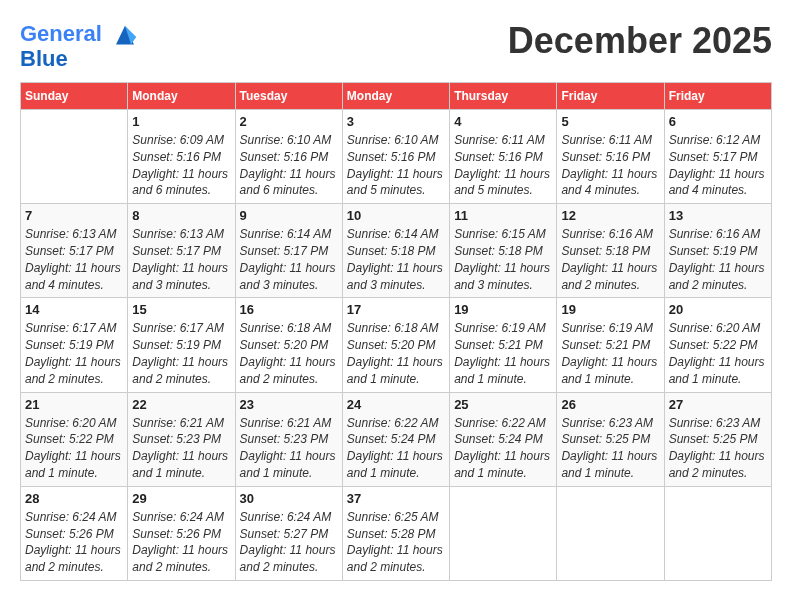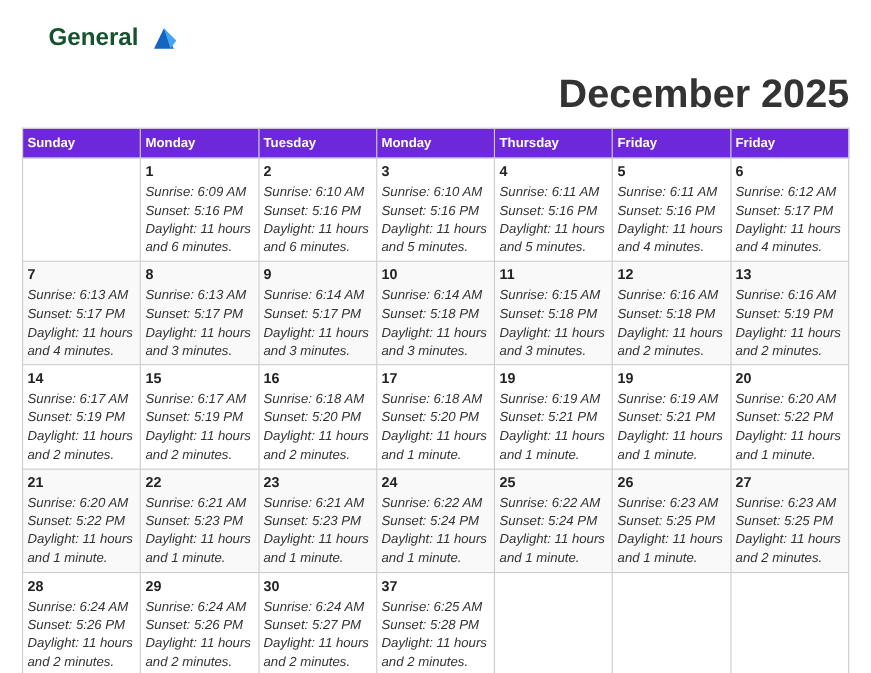--- a/index.html
+++ b/index.html
@@ -20,48 +20,46 @@
       display: flex;
       align-items: center;
     }
     .logo-text {
       font-size: 22px;
       font-weight: bold;
       color: #333;
       line-height: 1.1;
     }
     .logo-text span {
-      color: #14532d;
-      margin-left: 24px;
+      color: #3b82f6;
     }
     .logo-icon {
       width: 30px;
       height: 30px;
       margin-left: 3px;
     }
     .title-section {
       text-align: left;
-      margin-top: 44px;
     }
     .month-title {
       font-size: 36px;
       font-weight: bold;
       color: #333;
     }
     .subtitle {
       font-size: 15px;
       color: #555;
     }
     table {
       width: 100%;
       border-collapse: collapse;
       font-size: 11px;
     }
     thead tr th {
-      background-color: #6d28d9;
+      background-color: #ef4444;
       color: #fff;
       padding: 6px 4px;
       text-align: left;
       font-size: 12px;
       font-weight: bold;
       border: 1px solid #ccc;
     }
     tbody tr td {
       border: 1px solid #ccc;
       vertical-align: top;
@@ -97,20 +95,21 @@
     <div>
       <div style="display:flex;align-items:center;">
         <div class="logo-text">
           <span>General</span>
           <svg class="logo-icon" viewBox="0 0 40 35" style="display:inline-block;vertical-align:middle;margin-left:2px;">
             <polygon points="8,30 20,5 32,30" fill="#1565c0"></polygon>
             <polygon points="20,5 35,20 28,30" fill="#42a5f5"></polygon>
           </svg>
         </div>
       </div>
+      <div style="font-size:22px;font-weight:bold;color:#1565c0;margin-top:-4px;">Blue</div>
     </div>
   </div>
   <div class="title-section">
     <div class="month-title">December 2025</div>
   </div>
 </div>
 
 <table>
   <thead>
     <tr>

